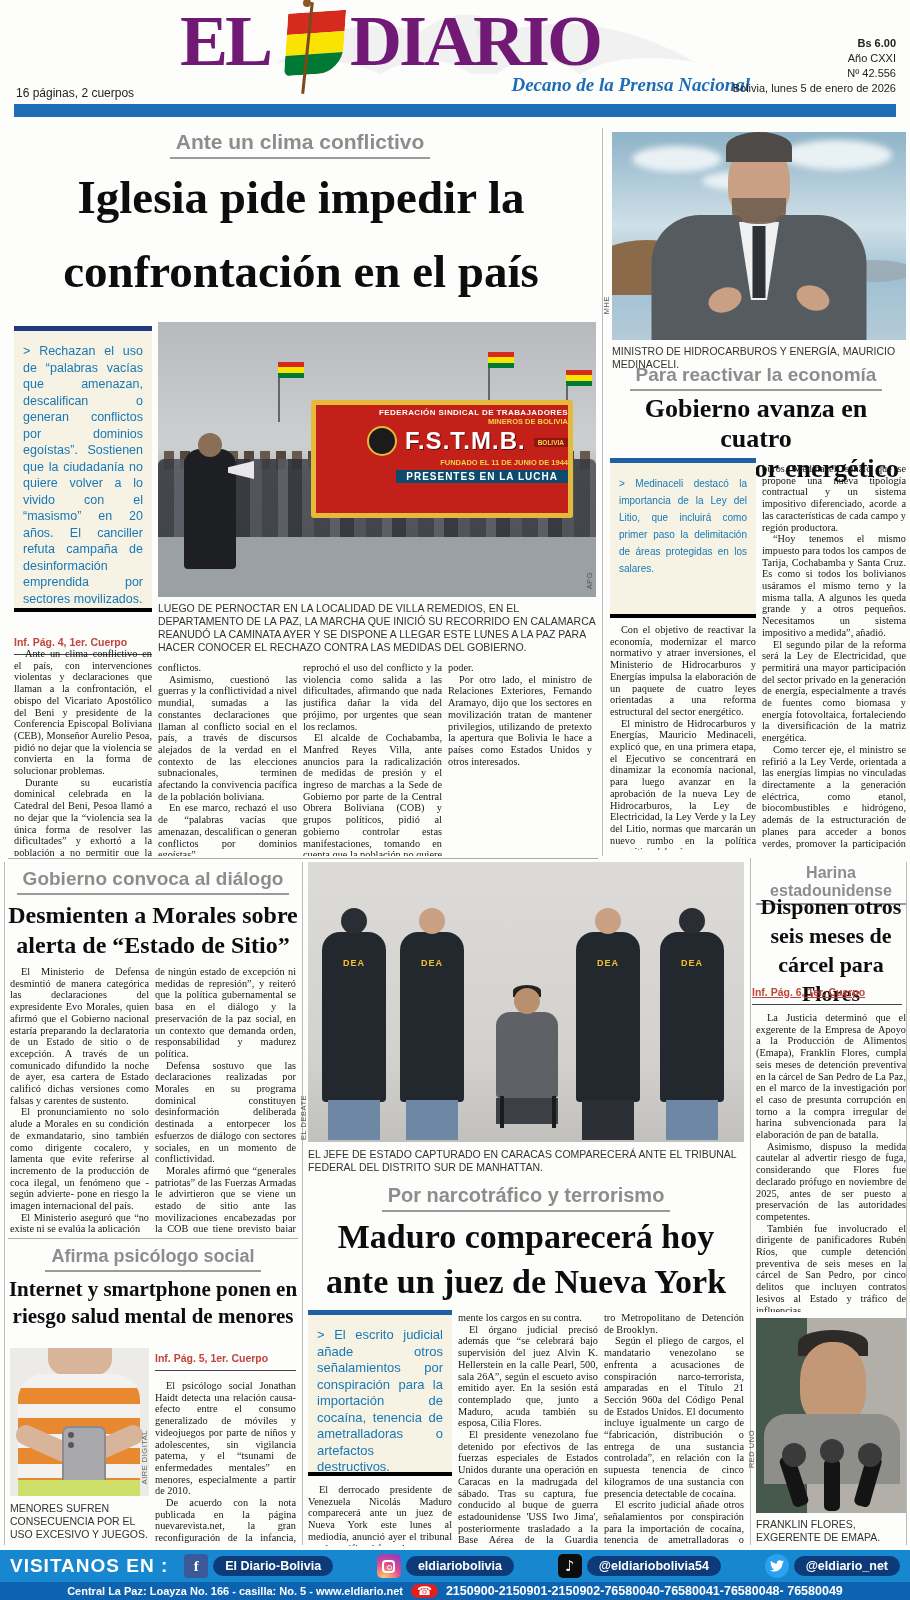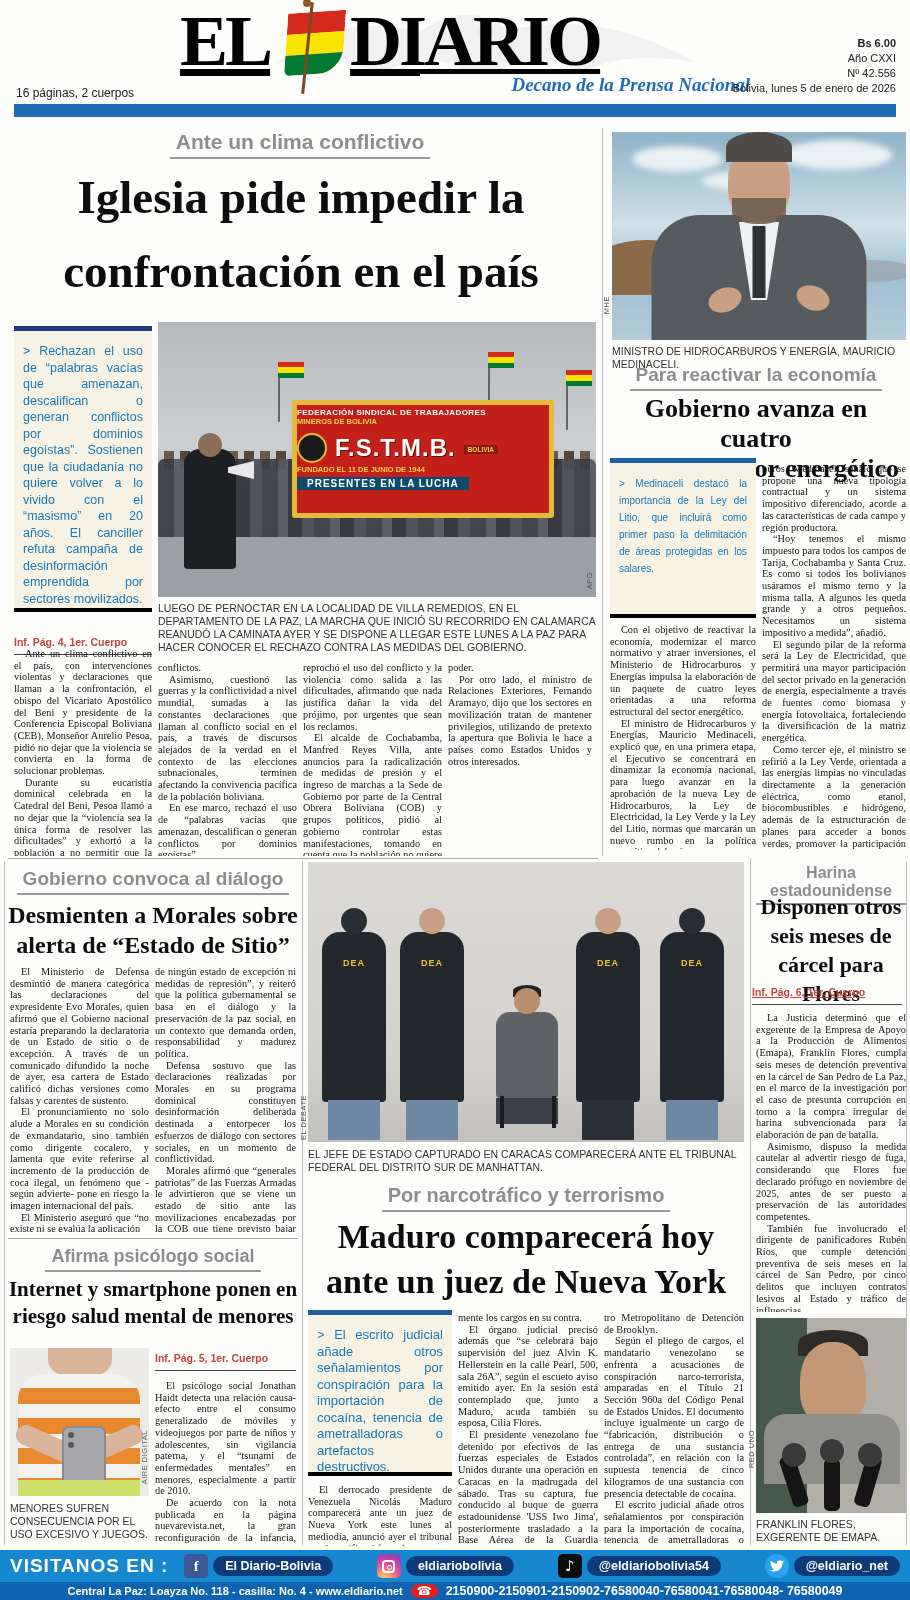--- a/index.html
+++ b/index.html
@@ -4,21 +4,21 @@
 <style>
   * { margin:0; padding:0; box-sizing:border-box; }
   html,body { background:#e9e9e9; }
   .page { position:relative; width:910px; height:1600px; background:#fdfdfc; margin:0 auto; overflow:hidden;
           font-family:"Liberation Serif", serif; color:#111; }
   
   .masthead { position:absolute; left:0; top:0; width:910px; height:104px; }
   .condor { position:absolute; left:270px; top:2px; opacity:.45; }
   .pages-info { position:absolute; left:16px; top:86px; font:12px "Liberation Sans",sans-serif; color:#222; }
   .logo-line { position:absolute; left:180px; top:2px; width:560px; display:flex; align-items:flex-start; }
-  .logo-el,.logo-diario { font:bold 72px "Liberation Serif",serif; color:#000000; letter-spacing:-3px; line-height:78px;text-decoration:underline; }
+  .logo-el,.logo-diario { font:bold 72px "Liberation Serif",serif; color:#701a75; letter-spacing:-3px; line-height:78px; }
   .flag-slot { position:relative; width:76px; height:92px; margin:0 2px; }
   .flag-pole { position:absolute; left:34px; top:0; width:3px; height:92px; background:#7a4a1e; transform:rotate(6deg); }
   .flag-tip { position:absolute; left:31px; top:-3px; width:8px; height:8px; border-radius:50%; background:#8a5a24; }
   .flag-cloth { position:absolute; left:14px; top:10px; width:58px; height:62px; transform:skewY(-8deg) rotate(4deg); overflow:hidden; border-radius:0 0 40% 10%; }
   .flag-cloth .s1{height:21px;background:#d52b1e;} .flag-cloth .s2{height:21px;background:#f9e300;} .flag-cloth .s3{height:20px;background:#007934;}
   .subtitle { position:absolute; left:420px; top:74px; width:330px; text-align:right;
               font:bold italic 19px "Liberation Serif",serif; color:#1e6cb5; background:#fdfdfc; padding-left:8px; }
   .issue-info { position:absolute; right:14px; top:36px; text-align:right; font:11px "Liberation Sans",sans-serif; color:#222; line-height:15px; }
   .issue-info .b { font-weight:bold; }
   .blue-bar { position:absolute; left:14px; top:104px; width:882px; height:13px; background:#1e6cb5; }
@@ -57,25 +57,25 @@
   .ph-march .crowd { position:absolute; left:0; bottom:60px; width:100%; height:78px;
        background:repeating-linear-gradient(90deg,#3a3d42 0 16px,#55595f 16px 26px,#2e3136 26px 40px,#4a4e54 40px 52px); border-radius:6px 6px 0 0; opacity:.92; }
   .ph-march .heads { position:absolute; left:0; bottom:128px; width:100%; height:18px;
        background:repeating-linear-gradient(90deg,transparent 0 6px,#6a584a 6px 16px,transparent 16px 22px,#55463c 22px 32px); }
   .ph-march .leader { position:absolute; left:26px; bottom:28px; width:52px; height:120px; background:#1d1f22; border-radius:16px 16px 4px 4px; }
   .ph-march .leader-head { position:absolute; left:40px; bottom:140px; width:24px; height:24px; border-radius:50%; background:#8a6f58; }
   .ph-march .mega { position:absolute; left:70px; bottom:118px; width:26px; height:18px; background:#e8e8e8; clip-path:polygon(0 35%,100% 0,100% 100%,0 65%); }
   .ph-march .flagpole { position:absolute; width:2px; height:60px; background:#666; }
   .ph-march .bflag { position:absolute; width:26px; height:16px; }
   .ph-march .bflag div { height:33.3%; }
-  .banner { position:absolute; left:134px; top:78px; width:262px; height:118px; background:#c22018; border:5px solid #e5b93c; border-radius:3px;
-            display:flex; flex-direction:column; align-items:flex-start; justify-content:flex-start; padding-top:3px; }
+  .banner { position:absolute; left:153px; top:78px; width:262px; height:118px; background:#c22018; border:5px solid #e5b93c; border-radius:3px;
+            display:flex; flex-direction:column; align-items:flex-end; justify-content:flex-start; padding-top:3px; }
   .banner .l1 { font:bold 8px "Liberation Sans",sans-serif; color:#fff; letter-spacing:.4px; }
   .banner .l2 { font:bold 7.5px "Liberation Sans",sans-serif; color:#f5d34c; }
-  .banner .mid { display:flex; align-items:center; gap:8px; margin-top:7px; }
+  .banner .mid { display:flex; align-items:center; gap:8px; margin-top:0; }
   .banner .logo-circ { width:30px; height:30px; border-radius:50%; background:#1b1b1b; border:2px solid #e5b93c; }
   .banner .fstmb { font:bold 24px "Liberation Sans",sans-serif; color:#fff; text-shadow:1px 1px 0 #5a0d08; letter-spacing:1px; }
   .banner .tag { font:bold 6.5px "Liberation Sans",sans-serif; color:#f5d34c; background:#8f1610; padding:1px 4px; margin-top:2px; }
   .banner .l4 { font:bold 10px "Liberation Sans",sans-serif; color:#fff; background:#0c4a6e; padding:1px 10px; margin-top:3px; letter-spacing:1px; }
   
   .ph-dea { background:linear-gradient(180deg,#dcdbd8 0%,#d2d1ce 70%,#c2c0bc 100%); }
   .agent { position:absolute; bottom:40px; width:64px; height:170px; background:#23272e; border-radius:18px 18px 4px 4px; }
   .agent .head { position:absolute; left:50%; top:-24px; transform:translateX(-50%); width:26px; height:26px; border-radius:50%; background:#c9a083; }
   .agent .head.masked { background:#2a2d33; }
   .agent .vest-label { position:absolute; left:50%; top:26px; transform:translateX(-50%); font:bold 9px "Liberation Sans",sans-serif; color:#f2c230; letter-spacing:1px; }
@@ -396,18 +396,18 @@
     <span class="sbadge">
       <span class="sicon tw">
         <svg width="14" height="12" viewBox="0 0 24 20">
             <path d="M24,2.3c-0.9,0.4-1.8,0.7-2.8,0.8c1-0.6,1.8-1.6,2.2-2.7c-1,0.6-2,1-3.1,1.2C19.3,0.6,18,0,16.6,0c-2.7,0-4.9,2.2-4.9,4.9c0,0.4,0,0.8,0.1,1.1C7.7,5.8,4.1,3.8,1.7,0.9C1.2,1.6,1,2.5,1,3.4c0,1.7,0.9,3.2,2.2,4.1C2.4,7.4,1.6,7.2,1,6.8v0.1c0,2.4,1.7,4.4,3.9,4.8c-0.4,0.1-0.8,0.2-1.3,0.2c-0.3,0-0.6,0-0.9-0.1c0.6,2,2.4,3.4,4.6,3.4c-1.7,1.3-3.8,2.1-6.1,2.1c-0.4,0-0.8,0-1.2-0.1C2.2,18.6,4.8,19.4,7.5,19.4c9,0,14-7.5,14-14c0-0.2,0-0.4,0-0.6C22.5,4.1,23.3,3.3,24,2.3z" fill="#fff"></path>
           </svg>
       </span>
       <span class="slabel">@eldiario_net</span>
     </span>
   </div>
   <div class="footer-contact">
-    <span class="addr">Central La Paz: Loayza No. 118 - casilla: No. 4 - www.eldiario.net</span>
+    <span class="addr">Central La Paz: Loayza No. 166 - casilla: No. 5 - www.eldiario.net</span>
     <span class="phone-ico">☎</span>
     <span class="phones">2150900-2150901-2150902-76580040-76580041-76580048- 76580049</span>
   </div>
 
 </div>
 
 </body></html>

